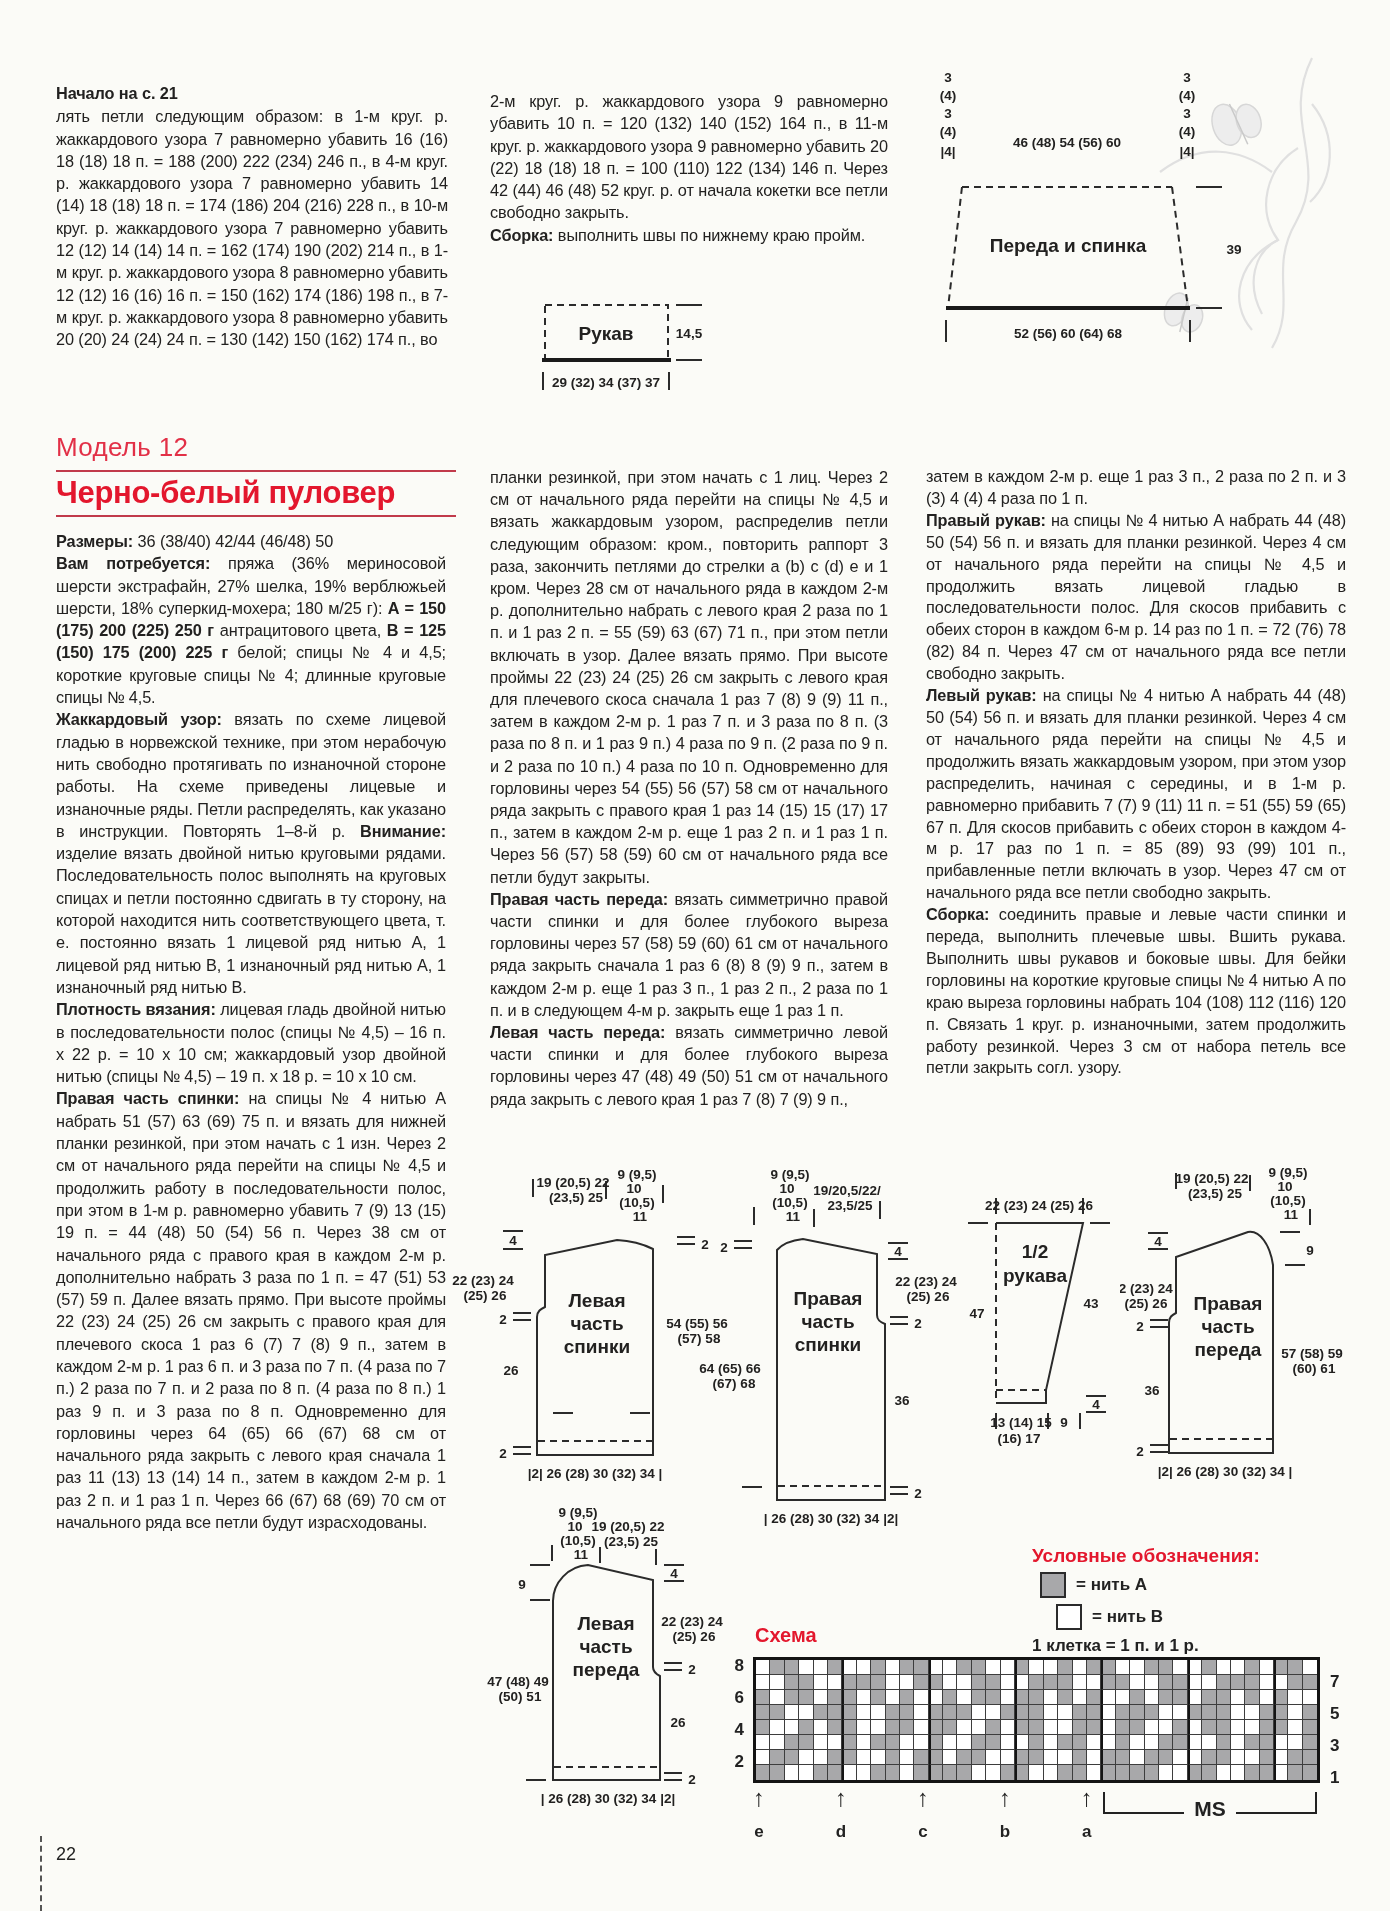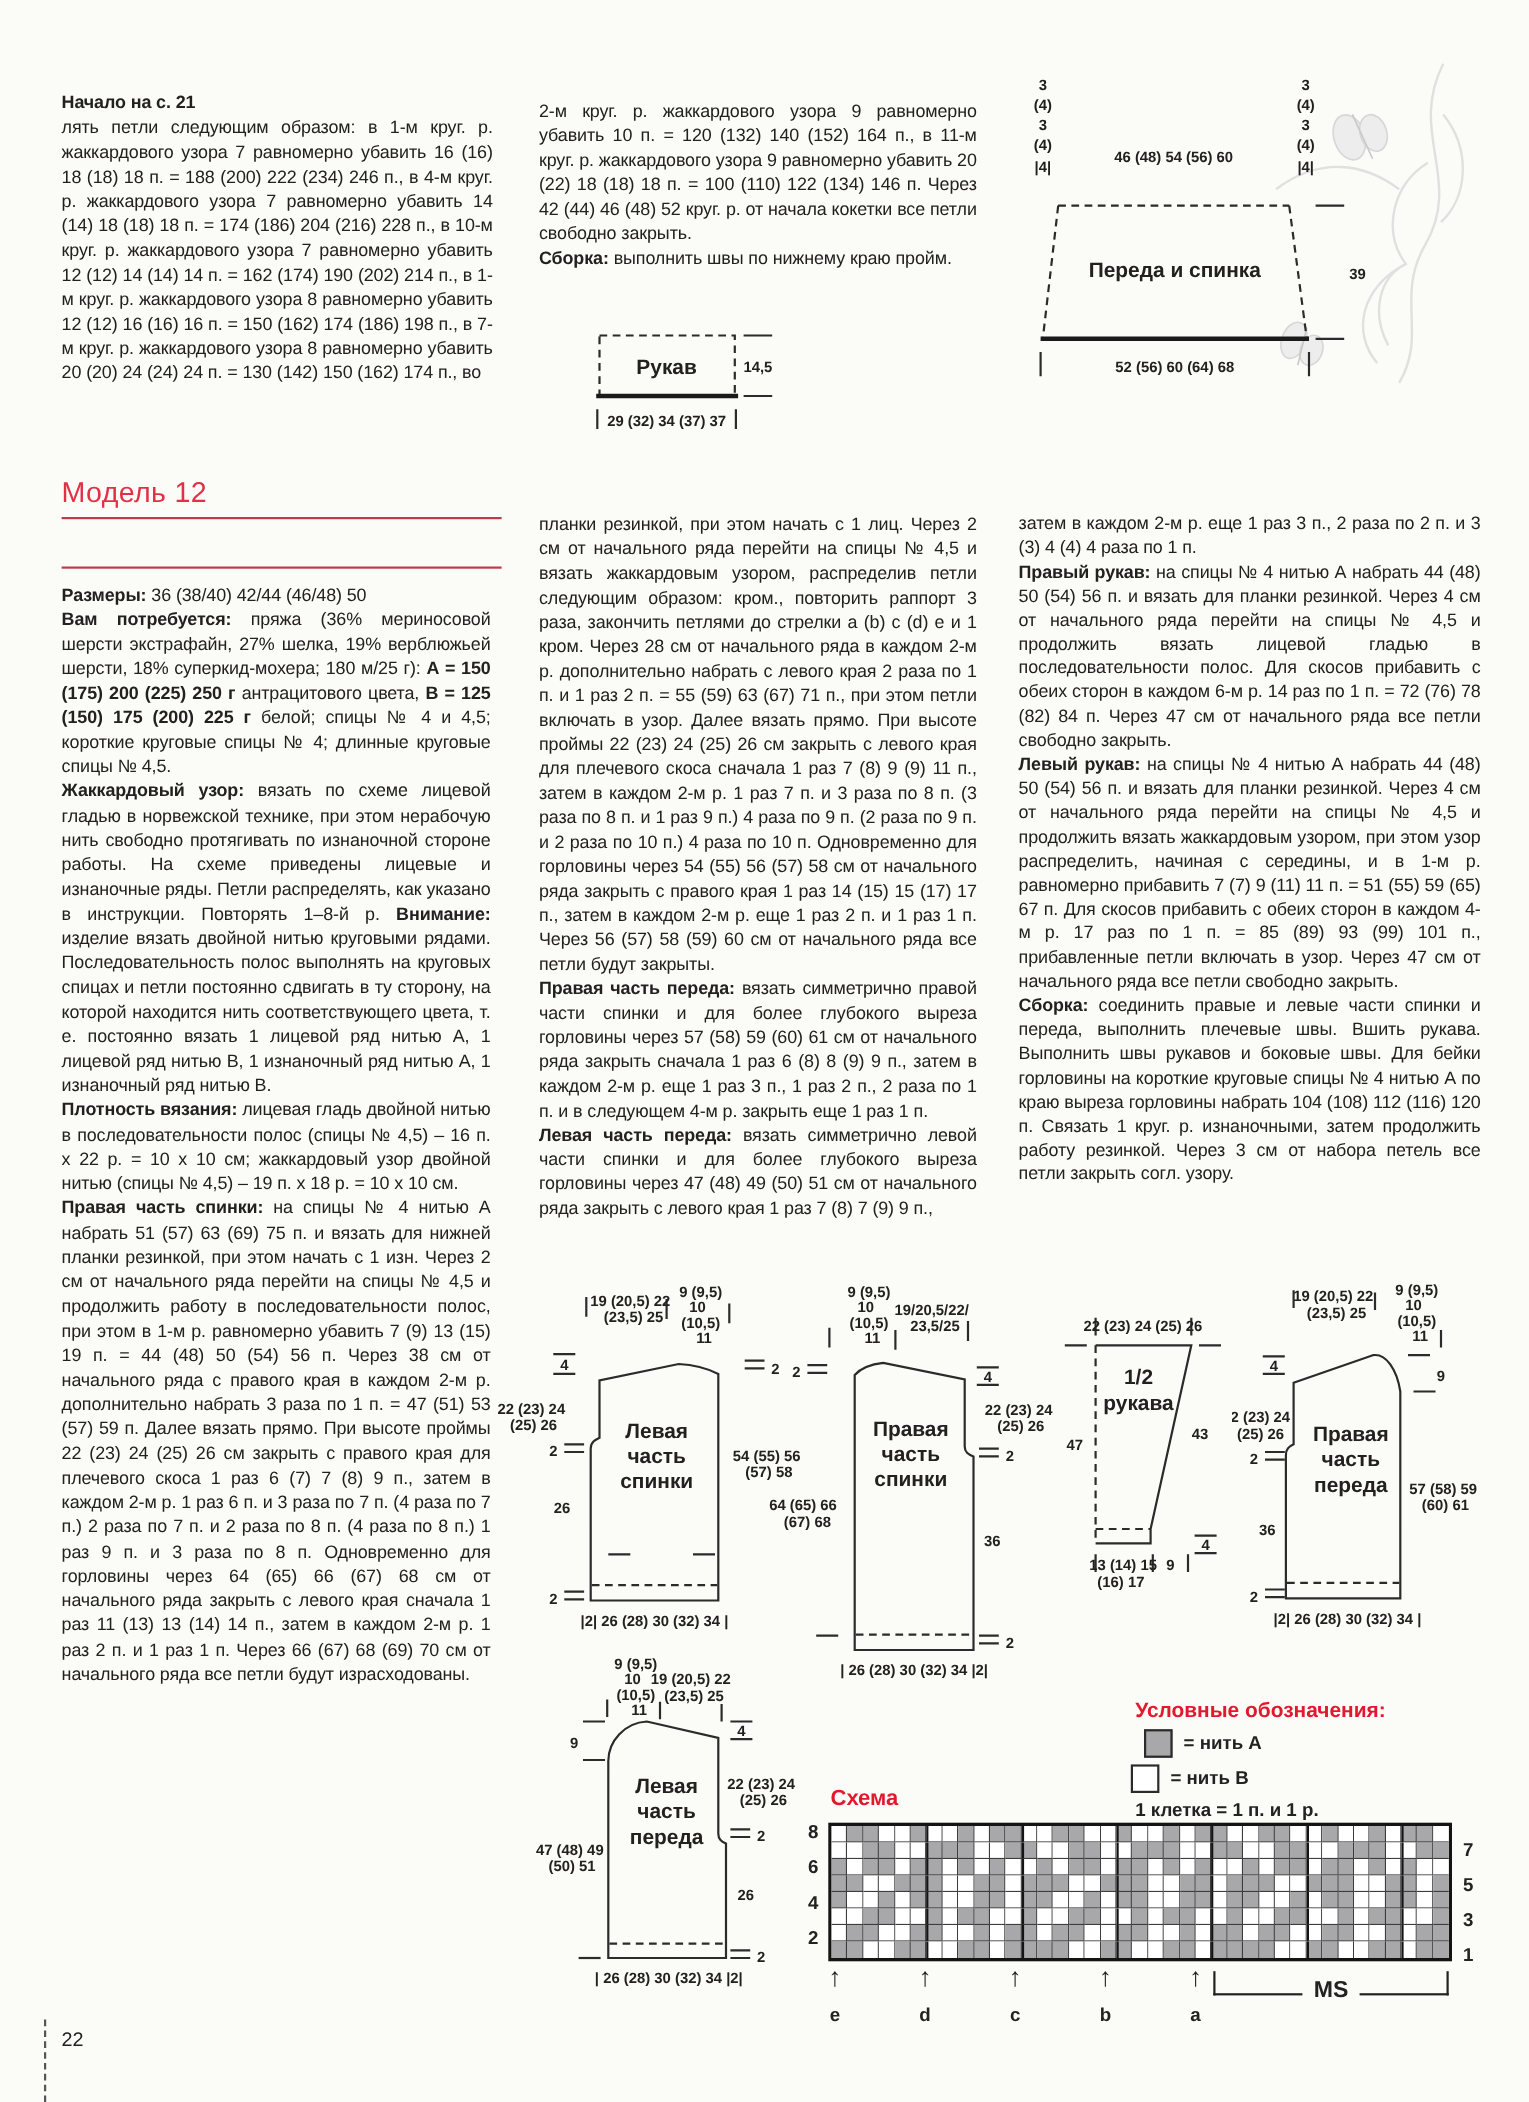--- a/index.html
+++ b/index.html
@@ -111,20 +111,21 @@
       <text class="dlab" x="287" y="66" text-anchor="middle">3</text>
       <text class="dlab" x="287" y="84" text-anchor="middle">(4)</text>
       <text class="dlab" x="287" y="104" text-anchor="middle">|4|</text>
     </g>
     <text class="dlab" x="334" y="202" text-anchor="middle">39</text>
     <text class="dlab" x="168" y="286" text-anchor="middle">52 (56) 60 (64) 68</text>
   </svg>
 
   <div class="kicker" style="left:56px;top:432px;">Модель 12</div>
   <div class="redrule" style="left:56px;top:470px;width:400px;"></div>
+  <div class="bigtitle" style="left:56px;top:475px;">Черно-белый пуловер</div>
   <div class="redrule" style="left:56px;top:515px;width:400px;"></div>
 
   <div class="bodytext" style="left:56px;top:530px;width:390px;">
     <div>
         <p><b>Размеры:</b><span> 36 (38/40) 42/44 (46/48) 50</span></p>
         <p><b>Вам потребуется:</b><span> пряжа (36% мериносовой шерсти экстрафайн, 27% шелка, 19% верблюжьей шерсти, 18% суперкид-мохера; 180 м/25 г): </span><b>А = 150 (175) 200 (225) 250 г</b><span> антрацитового цвета, </span><b>В = 125 (150) 175 (200) 225 г</b><span> белой; спицы № 4 и 4,5; короткие круговые спицы № 4; длинные круговые спицы № 4,5.</span></p>
         <p><b>Жаккардовый узор:</b><span> вязать по схеме лицевой гладью в норвежской технике, при этом нерабочую нить свободно протягивать по изнаночной стороне работы. На схеме приведены лицевые и изнаночные ряды. Петли распределять, как указано в инструкции. Повторять 1–8-й р. </span><b>Внимание:</b><span> изделие вязать двойной нитью круговыми рядами. Последовательность полос выполнять на круговых спицах и петли постоянно сдвигать в ту сторону, на которой находится нить соответствующего цвета, т. е. постоянно вязать 1 лицевой ряд нитью А, 1 лицевой ряд нитью В, 1 изнаночный ряд нитью А, 1 изнаночный ряд нитью В.</span></p>
         <p><b>Плотность вязания:</b><span> лицевая гладь двойной нитью в последовательности полос (спицы № 4,5) – 16 п. х 22 р. = 10 х 10 см; жаккардовый узор двойной нитью (спицы № 4,5) – 19 п. х 18 р. = 10 х 10 см.</span></p>
         <p><b>Правая часть спинки:</b><span> на спицы № 4 нитью А набрать 51 (57) 63 (69) 75 п. и вязать для нижней планки резинкой, при этом начать с 1 изн. Через 2 см от начального ряда перейти на спицы № 4,5 и продолжить работу в последовательности полос, при этом в 1-м р. равномерно убавить 7 (9) 13 (15) 19 п. = 44 (48) 50 (54) 56 п. Через 38 см от начального ряда с правого края в каждом 2-м р. дополнительно набрать 3 раза по 1 п. = 47 (51) 53 (57) 59 п. Далее вязать прямо. При высоте проймы 22 (23) 24 (25) 26 см закрыть с правого края для плечевого скоса 1 раз 6 (7) 7 (8) 9 п., затем в каждом 2-м р. 1 раз 6 п. и 3 раза по 7 п. (4 раза по 7 п.) 2 раза по 7 п. и 2 раза по 8 п. (4 раза по 8 п.) 1 раз 9 п. и 3 раза по 8 п. Одновременно для горловины через 64 (65) 66 (67) 68 см от начального ряда закрыть с левого края сначала 1 раз 11 (13) 13 (14) 14 п., затем в каждом 2-м р. 1 раз 2 п. и 1 раз 1 п. Через 66 (67) 68 (69) 70 см от начального ряда все петли будут израсходованы.</span></p>
       </div>
@@ -283,21 +284,21 @@
     <text class="dtitle" x="176" y="125" text-anchor="middle">Левая</text>
     <text class="dtitle" x="176" y="148" text-anchor="middle">часть</text>
     <text class="dtitle" x="176" y="171" text-anchor="middle">переда</text>
   </svg>
 
   <div class="redhead" style="left:1032px;top:1545px;">Условные обозначения:</div>
   <div class="legend-row" style="left:1040px;top:1572px;">
     <div class="legend-sq" style="background: rgb(168, 168, 170);"></div>
     <div class="legend-txt">= нить А</div>
   </div>
-  <div class="legend-row" style="left:1028px;top:1604px;">
+  <div class="legend-row" style="left:1056px;top:1604px;">
     <div class="legend-sq" style="background: rgb(255, 255, 255);"></div>
     <div class="legend-txt">= нить В</div>
   </div>
   <div class="legend-note" style="left:1032px;top:1636px;">1 клетка = 1 п. и 1 р.</div>
 
   <div class="redhead" style="left:755px;top:1624px;font-size:20px;">Схема</div>
   <div id="chart-grid" class="chart-grid" style="left: 753px; top: 1657px; grid-template-columns: repeat(39, 14.4px); grid-auto-rows: 15px;">
       <div class="cg-cell" style="background: rgb(255, 255, 255);"></div>
       <div class="cg-cell" style="background: rgb(168, 168, 170);"></div>
       <div class="cg-cell" style="background: rgb(168, 168, 170);"></div>

